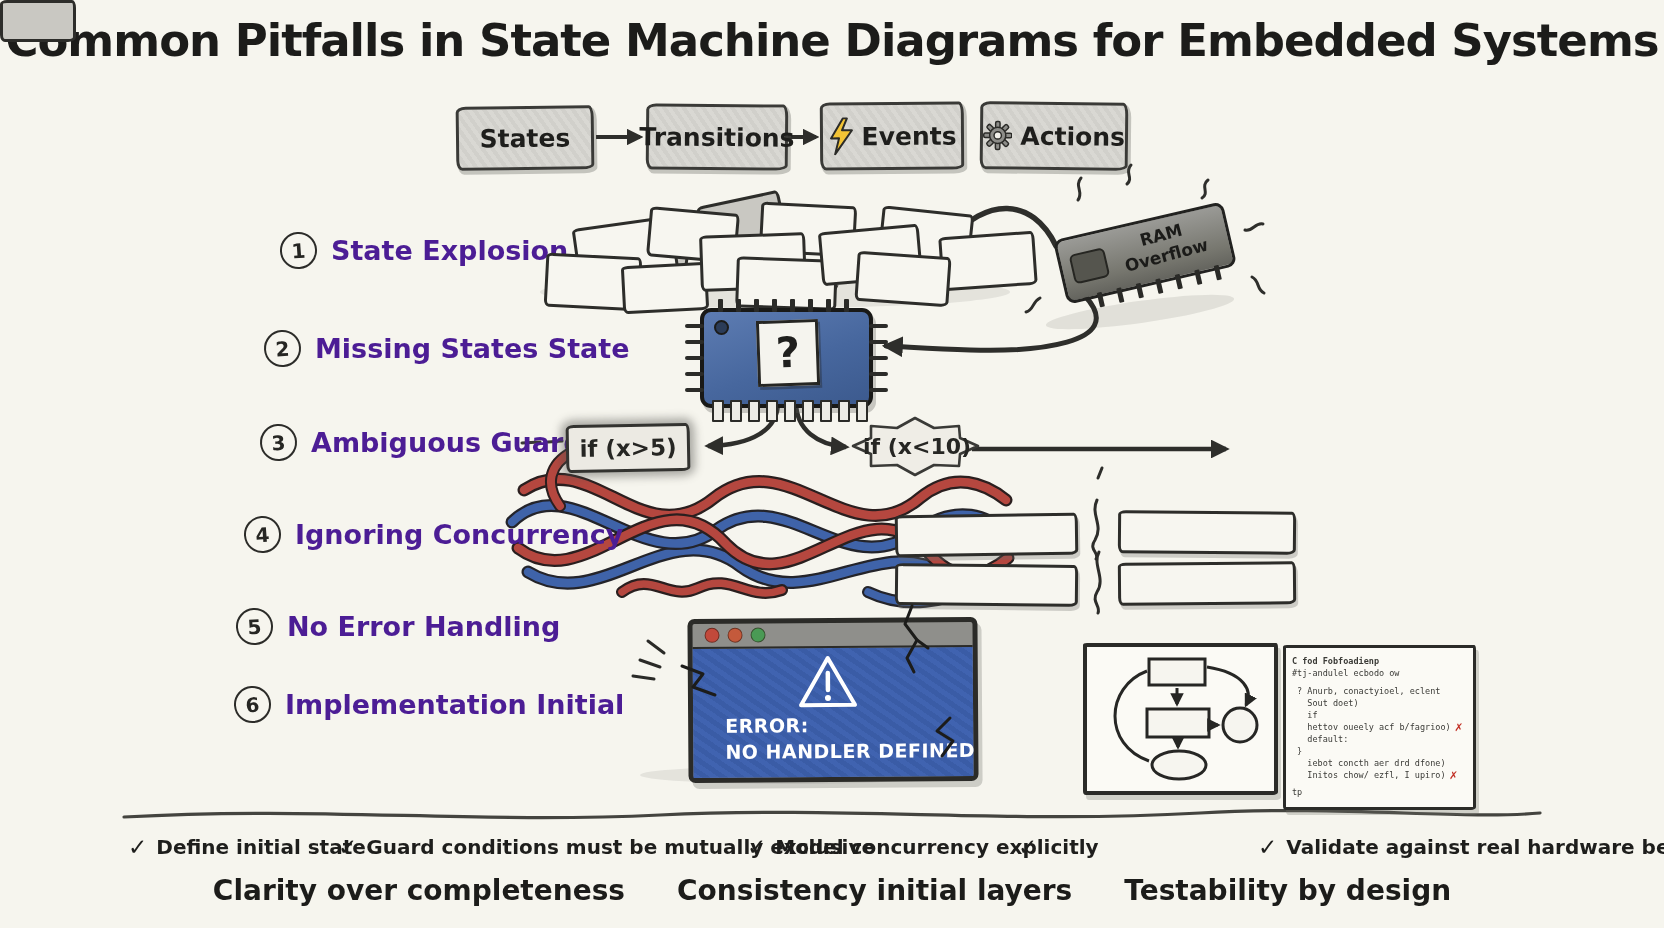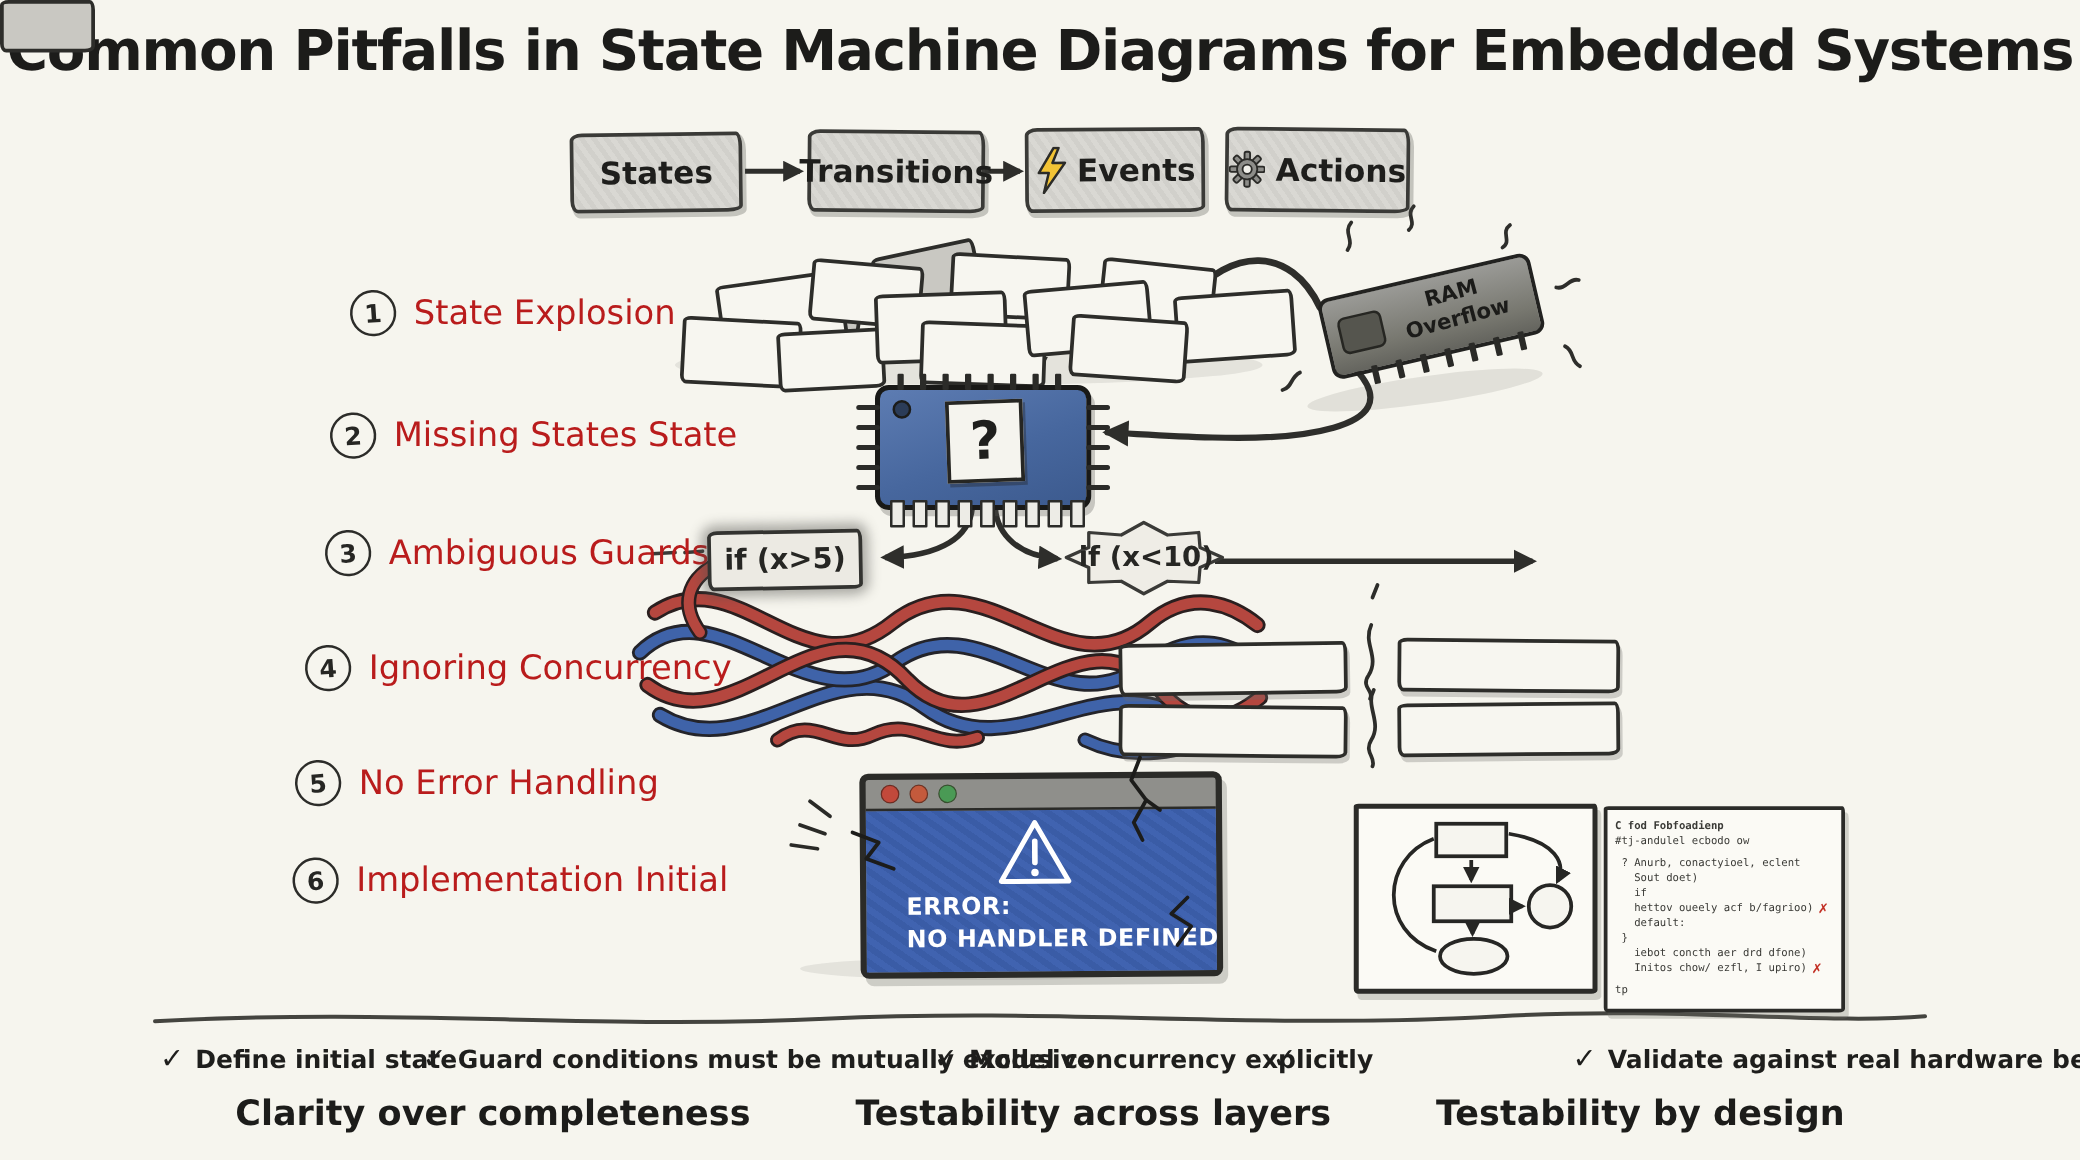--- a/index.html
+++ b/index.html
@@ -27,21 +27,21 @@
   }
   .flabel{font-size:25px;font-weight:600;color:#1e1e1c;}
 
   
   .pitfall{display:flex;align-items:center;gap:14px;}
   .pnum{
     width:33px;height:33px;border:2.5px solid #2c2c29;border-radius:50%;
     display:flex;align-items:center;justify-content:center;
     font-size:20px;font-weight:700;transform:rotate(-4deg);
   }
-  .plabel{font-size:27px;font-weight:400;white-space:nowrap;color:#b91c1c;}
+  .plabel{font-size:27px;font-weight:700;white-space:nowrap;color:#4c1d95;}
 
   
   .sbox{
     background:#f7f6f0;border:3px solid #2d2d2a;
     border-radius:7px 4px 8px 5px / 4px 8px 5px 7px;
   }
   .sbox.shaded{background:#c9c8c2;}
 
   
   .ram{
@@ -109,21 +109,21 @@
     text-align:right;
   }
   .code-panel{padding:7px 6px;border-width:3px;}
   .code-line{font-family:"DejaVu Sans Mono",monospace;font-size:8.5px;line-height:12px;color:#3a3a36;white-space:pre;display:flex;align-items:center;}
   .code-line .xmark{color:#c22f24;font-size:13px;font-weight:700;margin-left:4px;line-height:10px;}
   .code-line:first-child{font-weight:700;}
 
   
   .chk{position:absolute;display:flex;align-items:center;gap:9px;font-size:20px;font-weight:600;white-space:nowrap;z-index:2;color:#1e1e1c;}
   .chk .check{font-size:23px;font-weight:700;}
-  .principles{position:absolute;left:0;top:874px;width:100%;display:flex;justify-content:center;gap:84px;z-index:2;}
+  .principles{position:absolute;left:0;top:874px;width:100%;display:flex;justify-content:center;gap:52px;z-index:2;}
   .principle{font-size:28px;font-weight:700;color:#1c1c1a;white-space:nowrap;}
 </style>
 </head>
 <body>
 
 <div class="canvas">
 
   <svg class="layer under" width="1664" height="928" viewBox="0 0 1664 928">
     <defs>
       <marker id="arr" viewBox="0 0 10 10" refX="8" refY="5" markerWidth="4.2" markerHeight="4.2" orient="auto-start-reverse">
@@ -402,17 +402,17 @@
   <div class="chk" style="left:1018px;top:834px">
     <span class="check">✓</span>
   </div>
   <div class="chk" style="left:1258px;top:834px">
     <span class="check">✓</span>
     <span>Validate against real hardware behavior</span>
   </div>
 
   <div class="principles">
     <span class="principle">Clarity over completeness</span>
-    <span class="principle">Testability across layers</span>
+    <span class="principle">Consistency initial layers</span>
     <span class="principle">Testability by design</span>
   </div>
 
 </div>
 
 </body></html>

